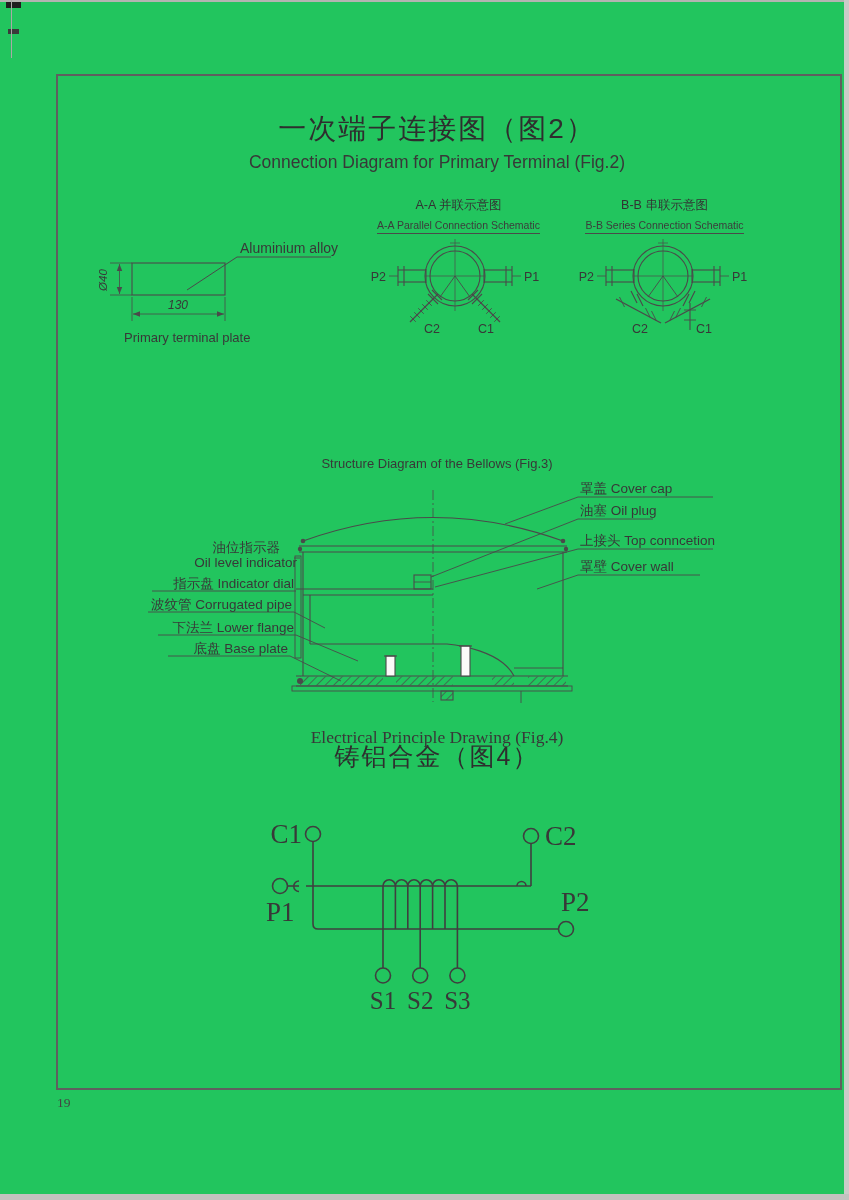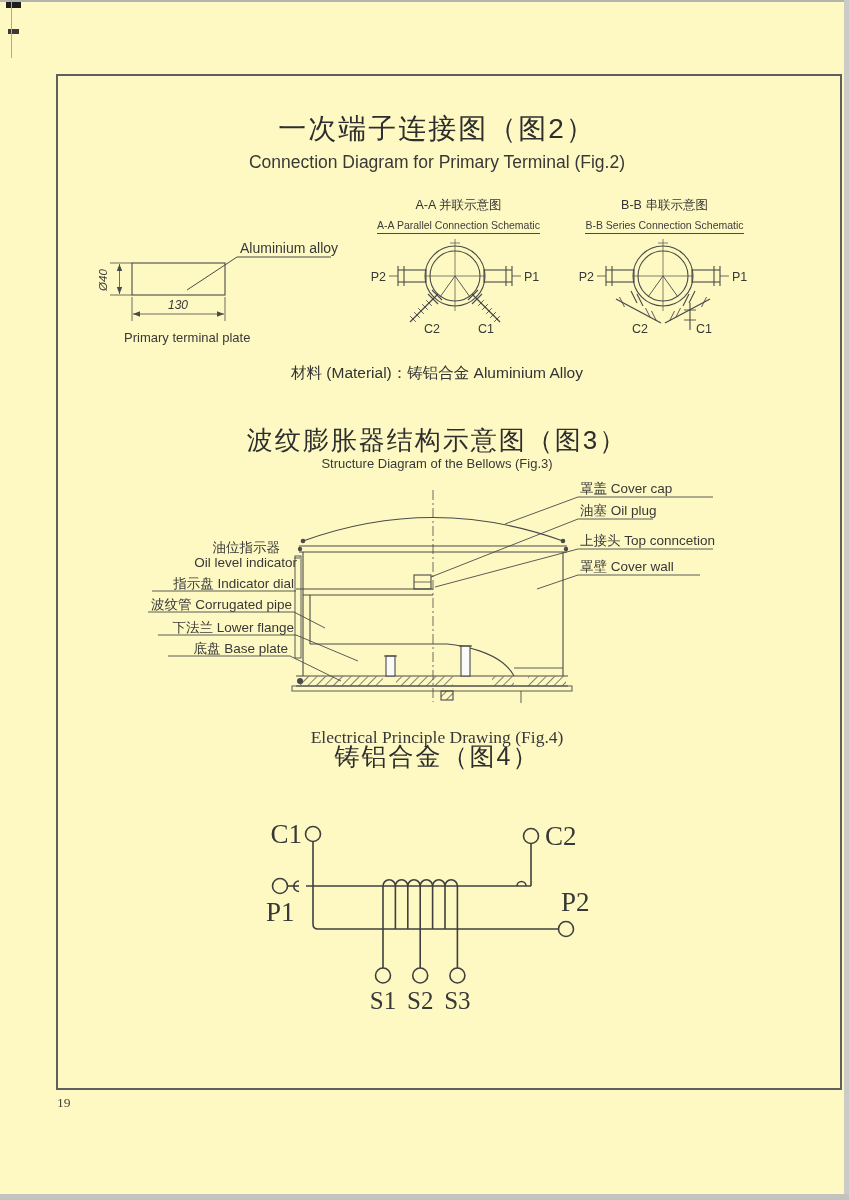--- a/index.html
+++ b/index.html
@@ -1,18 +1,18 @@
 <!DOCTYPE html>
 <html><head>
 <meta charset="utf-8">
 <style>
   html,body{margin:0;padding:0;background:#8f8f8c;}
   .scan{
     position:relative;width:849px;height:1200px;margin:0 auto;
-    background:#fef9c3;overflow:hidden;
+    background:#22c55e;overflow:hidden;
     font-family:"Liberation Sans",sans-serif;color:#383838;
   }
   .abs{position:absolute;}
   .edge-top{left:0;top:0;width:849px;height:2px;background:#b4b4b1;}
   .edge-right{left:844px;top:0;width:5px;height:1200px;background:#cbcbc8;}
   .edge-bottom{left:0;top:1194px;width:849px;height:6px;background:#c2c2bf;}
   .mark1{left:6px;top:2px;width:15px;height:6px;background:#1e1e1e;}
   .mark2{left:8px;top:29px;width:11px;height:5px;background:#3a3a3a;}
   .mark3{left:11px;top:0;width:1px;height:58px;background:#a9a9a6;}
   .frame{
@@ -177,23 +177,21 @@
     <text class="sans" x="386" y="281" font-size="12.5" text-anchor="end">P2</text>
     <text class="sans" x="524" y="281" font-size="12.5">P1</text>
     <text class="sans" x="432" y="333" font-size="12.5" text-anchor="middle">C2</text>
     <text class="sans" x="486" y="333" font-size="12.5" text-anchor="middle">C1</text>
     <text class="sans" x="594" y="281" font-size="12.5" text-anchor="end">P2</text>
     <text class="sans" x="732" y="281" font-size="12.5">P1</text>
     <text class="sans" x="640" y="333" font-size="12.5" text-anchor="middle">C2</text>
     <text class="sans" x="704" y="333" font-size="12.5" text-anchor="middle">C1</text>
   </svg>
 
-  <div class="abs centered material">材料 (Material)：铸铝合金  Aluminium Alloy</div>
-
-  <div class="abs centered t-cn t-fig3-cn">波纹膨胀器结构示意图（图3）</div>
+
   <div class="abs centered t-fig3-en">Structure Diagram of the Bellows (Fig.3)</div>
 
   <svg style="left:145px;top:478px" width="585" height="230" viewBox="145 478 585 230">
     <defs>
       <pattern id="hatch" width="6" height="6" patternUnits="userSpaceOnUse" patternTransform="rotate(45)">
         <line x1="0" y1="0" x2="0" y2="6" stroke="#4a4a4a" stroke-width="1.4"></line>
       </pattern>
     </defs>
     <g stroke="#4a4a4a" stroke-width="1.1" fill="none">
       <g>

